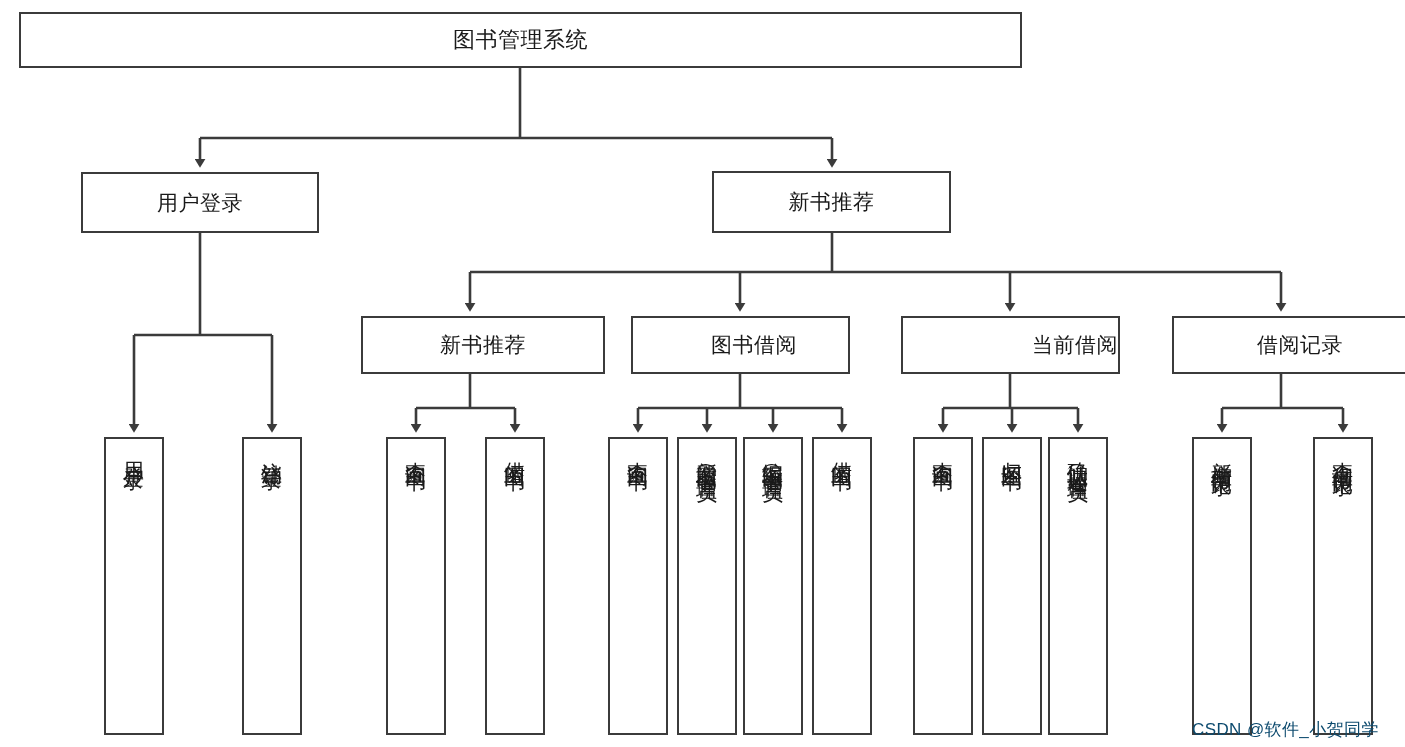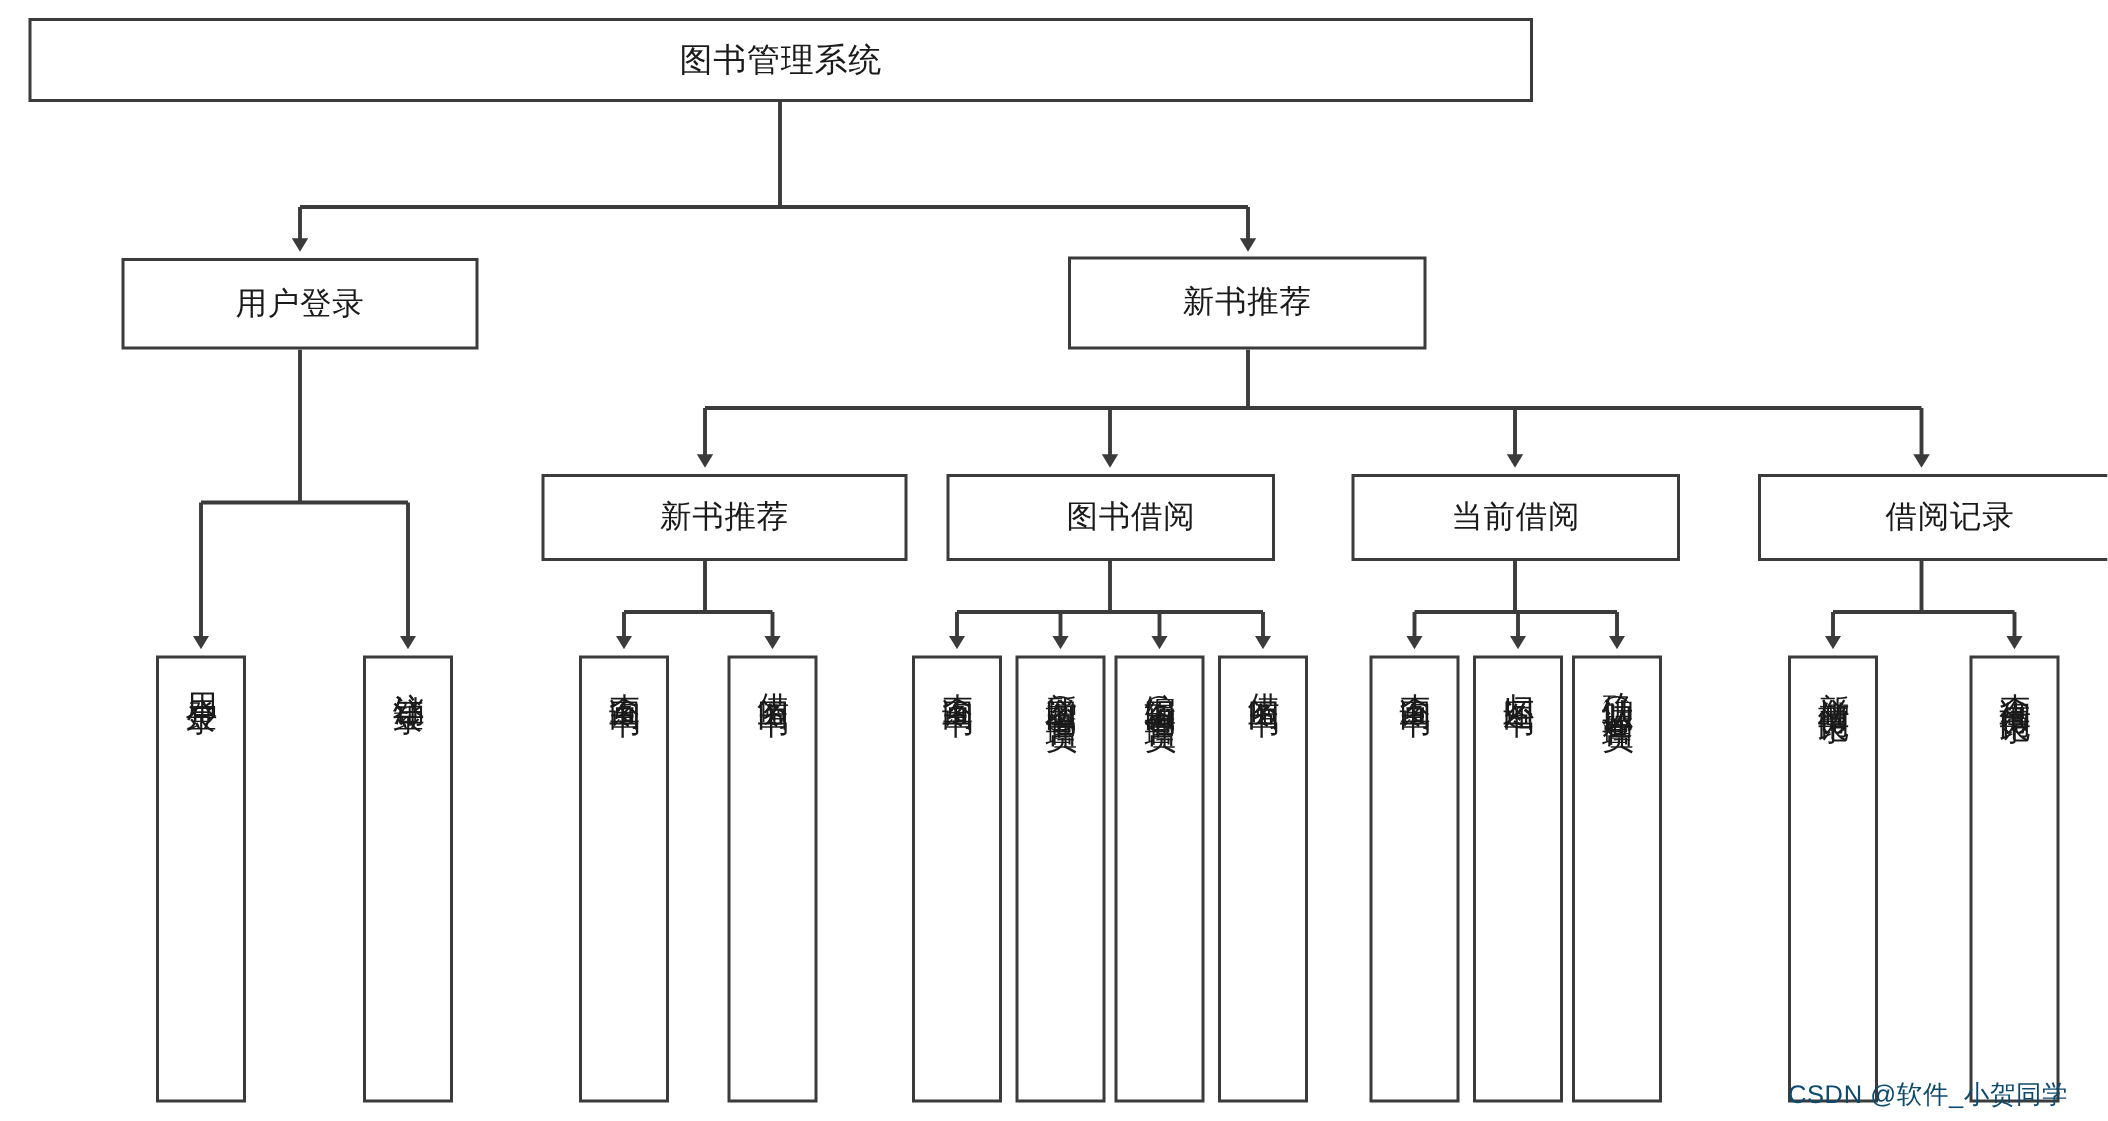--- a/index.html
+++ b/index.html
@@ -134,21 +134,21 @@
   <div class="node horiz" style="left:712px; top:171px; width:239px; height:62px;">
     <span class="label">新书推荐</span>
   </div>
 
   <div class="node horiz" style="left:361px; top:316px; width:244px; height:58px;">
     <span class="label">新书推荐</span>
   </div>
   <div class="node horiz" style="left:631px; top:316px; width:219px; height:58px;padding-left:27px;">
     <span class="label">图书借阅</span>
   </div>
-  <div class="node horiz" style="left:901px; top:316px; width:219px; height:58px;">
+  <div class="node horiz" style="left:901px; top:316px; width:219px; height:58px;justify-content:flex-end;">
     <span class="label">当前借阅</span>
   </div>
   <div class="node horiz" style="left:1172px; top:316px; width:256px; height:58px;">
     <span class="label">借阅记录</span>
   </div>
 
   <div class="node vert" style="left:104px; top:437px; width:60px; height:298px;">
     <span class="label">用户登录</span>
   </div>
   <div class="node vert" style="left:242px; top:437px; width:60px; height:298px;">

